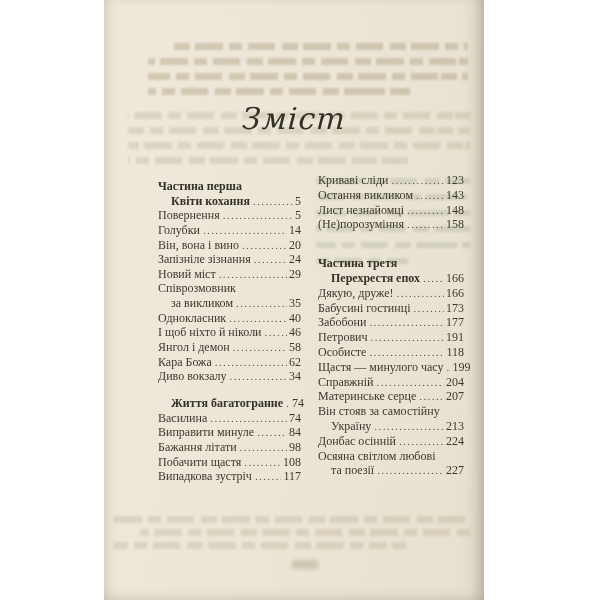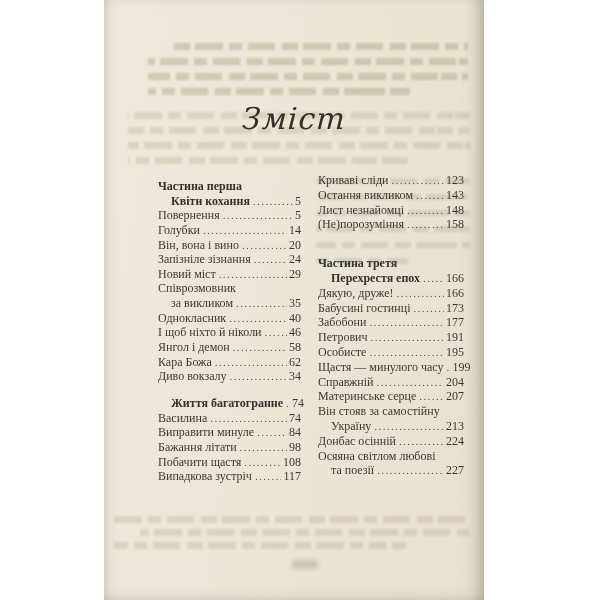--- a/index.html
+++ b/index.html
@@ -278,21 +278,21 @@
         <span class="pg">177</span>
       </div>
       <div class="toc-row entry">
         <span class="lab">Петрович</span>
         <span class="dots"></span>
         <span class="pg">191</span>
       </div>
       <div class="toc-row entry">
         <span class="lab">Особисте</span>
         <span class="dots"></span>
-        <span class="pg">195</span>
+        <span class="pg">118</span>
       </div>
       <div class="toc-row entry">
         <span class="lab">Щастя — минулого часу</span>
         <span class="dots"></span>
         <span class="pg">199</span>
       </div>
       <div class="toc-row entry">
         <span class="lab">Справжній</span>
         <span class="dots"></span>
         <span class="pg">204</span>

